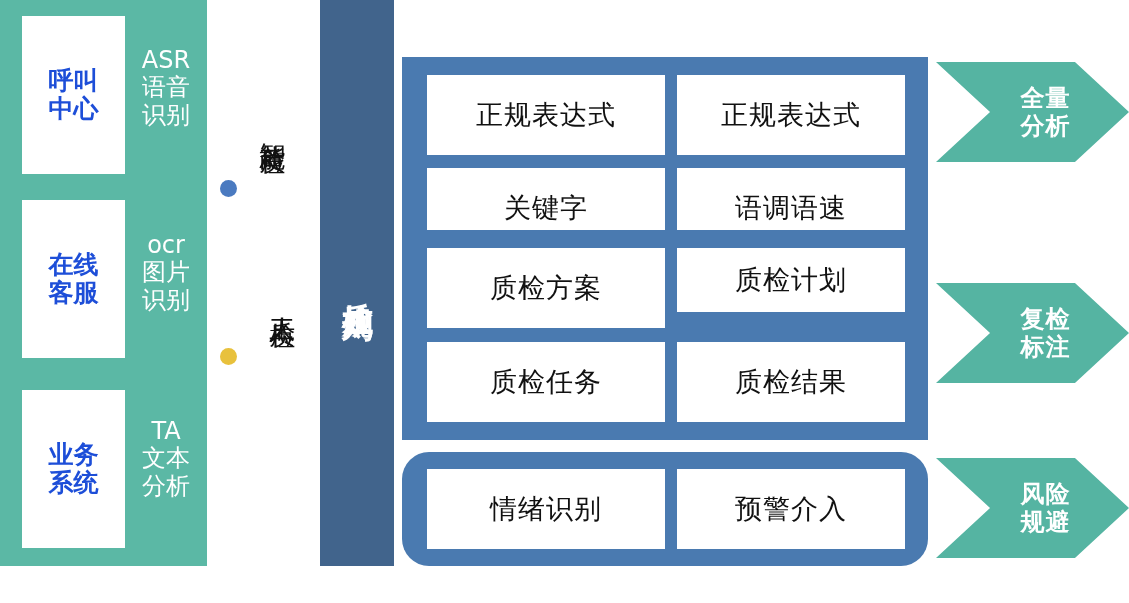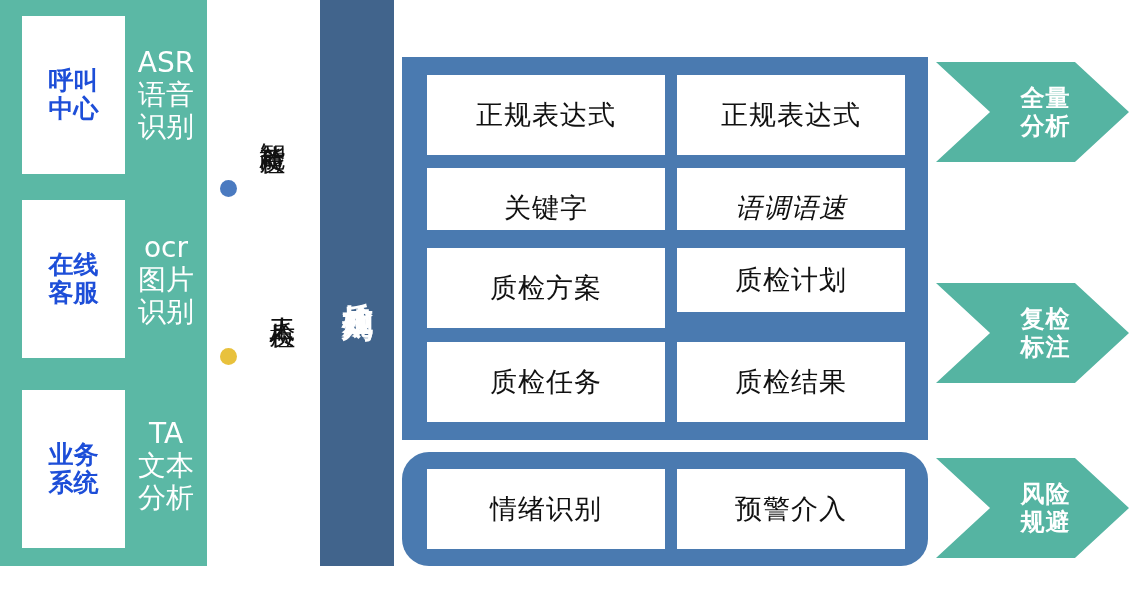--- a/index.html
+++ b/index.html
@@ -9,21 +9,21 @@
   .stage{position:absolute;left:0;top:0;width:1129px;height:603px;}
 
   
   .teal-panel{position:absolute;left:0;top:0;width:207px;height:566px;
               background:#5BB8A5;}
   .src-box{position:absolute;left:22px;width:103px;background:#ffffff;
            display:flex;align-items:center;justify-content:center;}
   .src-box-label{font-size:25px;font-weight:bold;color:#1d4ed8;line-height:1.12;
                  text-align:center;letter-spacing:0px;}
   .src-tag{position:absolute;left:130px;width:72px;color:#ffffff;
-           font-size:28px;line-height:1.14;text-align:center;}
+           font-size:24px;line-height:1.14;text-align:center;}
   .src-tag .tag-top{display:block;}
   .src-tag .tag-rest{display:block;font-family:Liberation Serif, serif;}
 
   
   .mid-col{position:absolute;left:207px;top:0;width:113px;height:566px;}
   .bullet{position:absolute;width:17px;height:17px;border-radius:50%;}
   .vtext{position:absolute;writing-mode:vertical-rl;text-orientation:upright;
          font-size:26px;color:#111;line-height:1.30;letter-spacing:2px;
          white-space:nowrap;}
 
@@ -110,21 +110,21 @@
   <div class="blue-panel" style="top:21px;height:208px;margin-top:36px;">
     <div class="cell" style="left:25px;top:18px;width:238px;height:80px;">
       <span class="cell-label">正规表达式</span>
     </div>
     <div class="cell" style="left:275px;top:18px;width:228px;height:80px;">
       <span class="cell-label">正规表达式</span>
     </div>
     <div class="cell" style="left:25px;top:111px;width:238px;height:80px;text-align:center;">
       <span class="cell-label">关键字</span>
     </div>
-    <div class="cell" style="left:275px;top:111px;width:228px;height:80px;font-style:italic;">
+    <div class="cell" style="left:275px;top:111px;width:228px;height:80px;">
       <span class="cell-label">语调语速</span>
     </div>
   </div>
 
   <div class="blue-panel" style="top:230px;height:210px;">
     <div class="cell" style="left:25px;top:18px;width:238px;height:80px;">
       <span class="cell-label">质检方案</span>
     </div>
     <div class="cell" style="left:275px;top:18px;width:228px;height:64px;">
       <span class="cell-label">质检计划</span>

